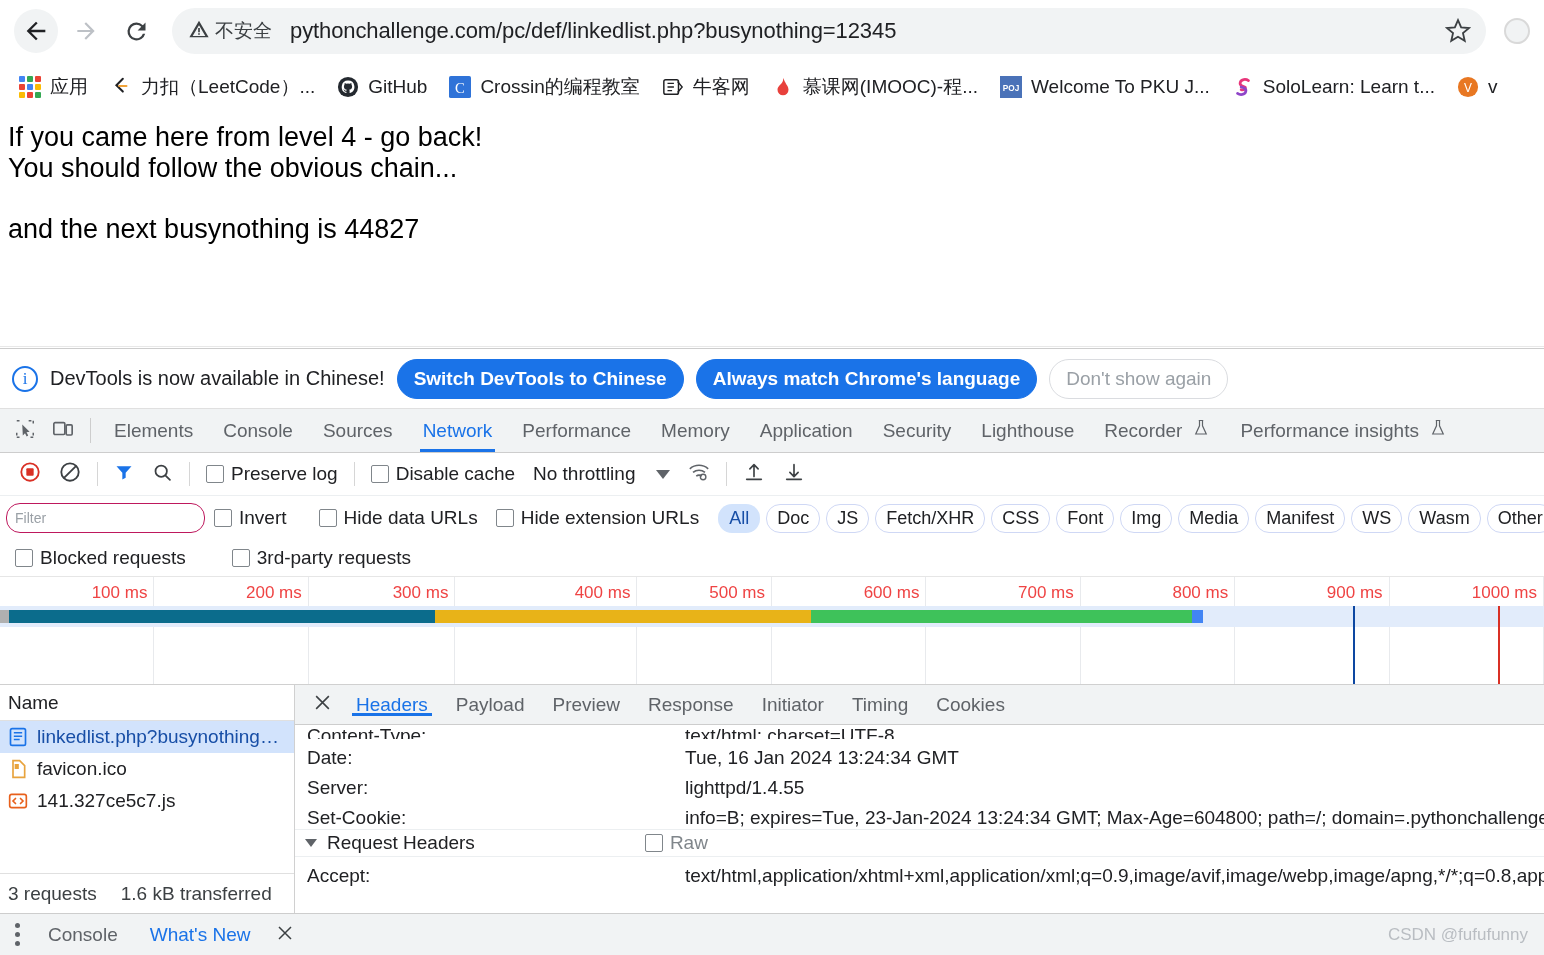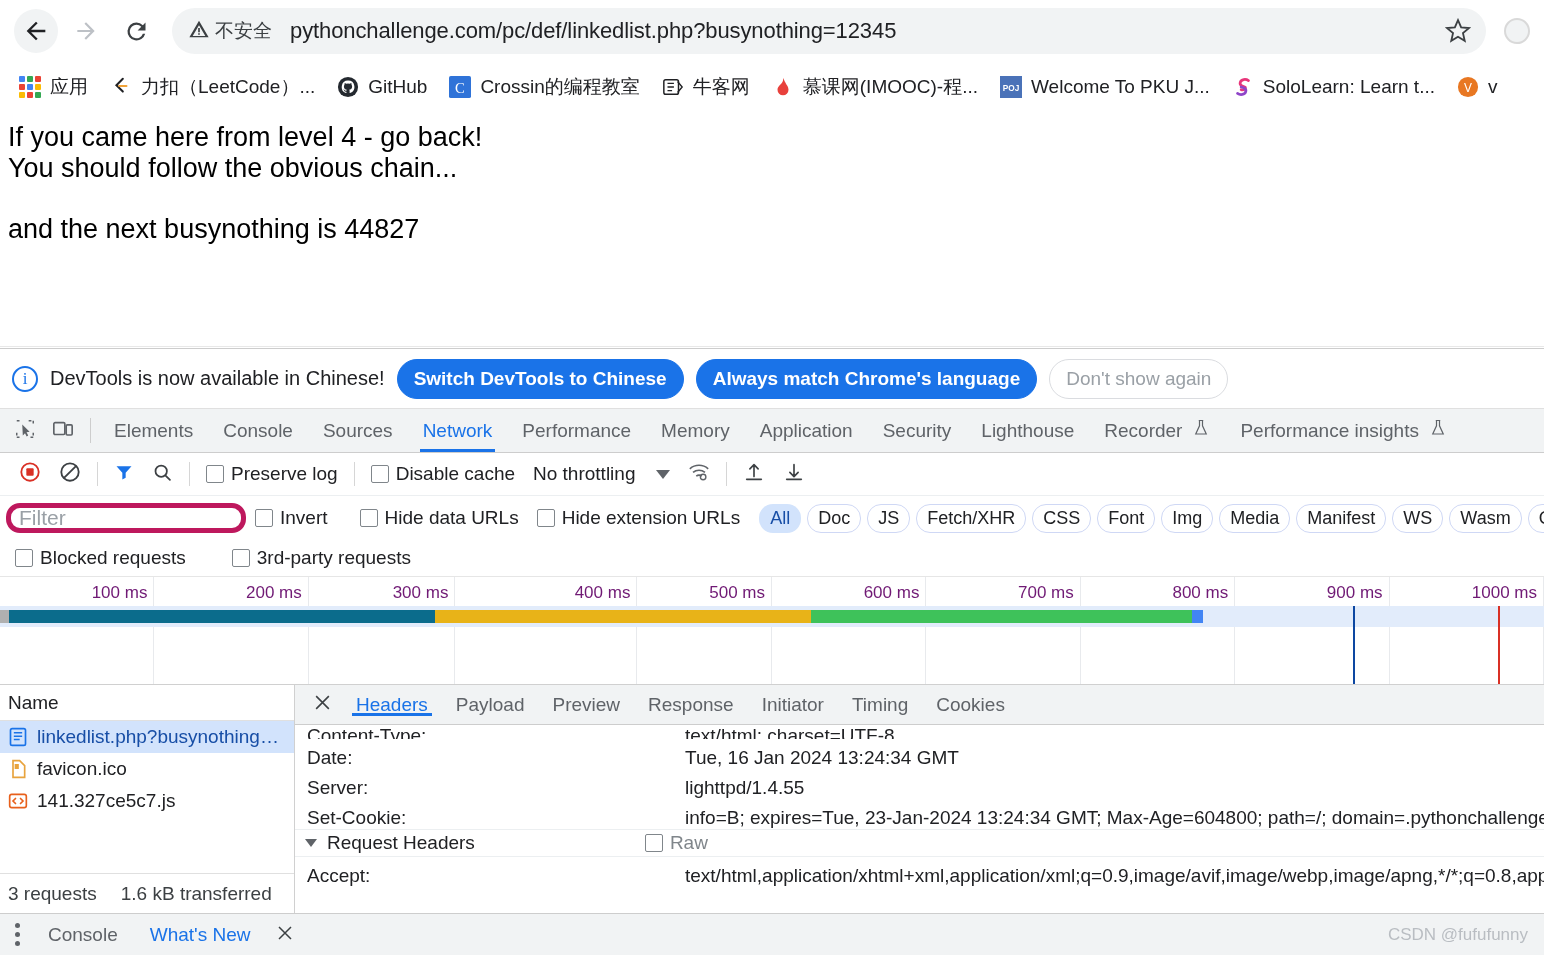--- a/index.html
+++ b/index.html
@@ -123,43 +123,43 @@
     background:#fff; flex:none; display:block;
   }
   .caret-down { width:0;height:0;border-left:7px solid transparent;border-right:7px solid transparent;border-top:9px solid #5f6368; }
 
   
   #net-filterbar {
     height:44px; display:flex; align-items:center; padding:0 6px; gap:0;
     background:#ffffff;
   }
   #filter-input {
-    width:240px; height:30px; border:5px solid #be185d; border-radius:14px;
-    font-size:21px; padding:0 8px; color:#202124; background:#fff;
+    width:240px; height:30px; border:1px solid #be185d; border-radius:14px;
+    font-size:14px; padding:0 8px; color:#202124; background:#fff;
     font-family:"Liberation Sans", sans-serif;
   }
   #filter-input::placeholder { color:#9aa0a6; }
   .type-chip {
     font-size:18px; padding:3px 10px; border-radius:14px; border:1px solid #cfd8f5;
     color:#202124; cursor:pointer; margin-right:6px; white-space:nowrap; background:#fff;
   }
   .type-chip.selected { background:#d2e3fc; border-color:#d2e3fc; color:#174ea6; }
   .type-chip.all { border-color:transparent; }
 
   
   #net-optbar { height:36px; display:flex; align-items:center; padding:0 6px; background:#ffffff; }
 
   
   #overview { height:108px; position:relative; border-top:1px solid #e6e6e6; background:#fff; }
   #ov-ruler { position:absolute; inset:0; }
   .ruler-cell {
     position:absolute; top:0; bottom:0; border-right:1px solid #e8eaed;
   }
   .ruler-label {
-    position:absolute; top:6px; font-size:17px; color:#701a75; white-space:nowrap;
+    position:absolute; top:6px; font-size:17px; color:#ef4444; white-space:nowrap;
   }
   #ov-band {
     position:absolute; left:0; right:0; top:29px; height:21px; background:#e2ecfb;
   }
   .band-seg { position:absolute; top:4px; height:13px; }
   .ev-line { position:absolute; top:29px; bottom:0; width:2px; }
 
   
   #net-body { flex:1; display:flex; min-height:0; border-top:1px solid #d0d0d0; }
   #req-pane { width:295px; border-right:1px solid #d0d0d0; display:flex; flex-direction:column; background:#fff; }

